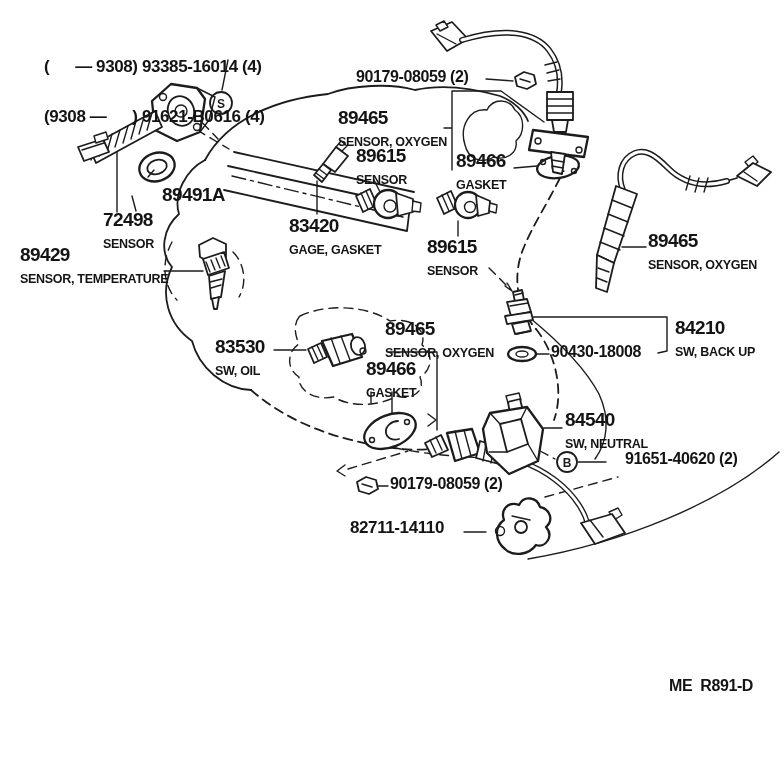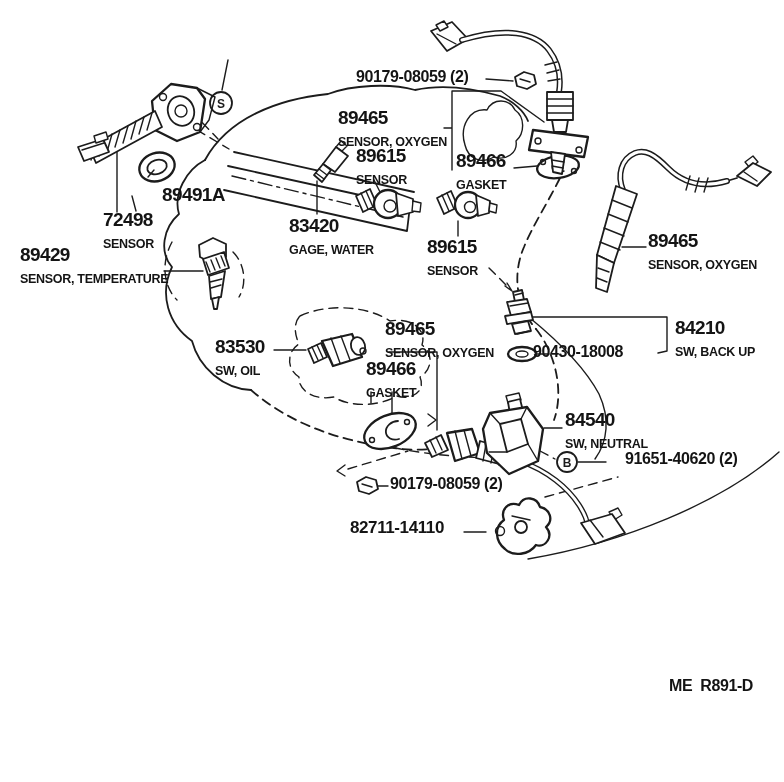--- a/index.html
+++ b/index.html
@@ -241,20 +241,24 @@
 
   <g>
     <path class="inkf w2" d="M505,549 C495,541 494,527 504,520 C500,509 509,501 519,505 C524,495 537,497 540,507 C550,509 554,520 546,527 C554,536 546,548 536,545 C529,555 513,557 505,549 Z"></path>
     <circle class="ink" cx="521" cy="527" r="6"></circle>
     <circle class="ink thin" cx="500" cy="531" r="4.5"></circle>
     <path class="ink thin" d="M512,516 L530,520"></path>
   </g>
 
 </svg>
 
+<div class="callout pre" style="left:44px;top:25px;">
+  <span class="pn-md">(      — 9308) 93385-16014 (4)</span>
+  <span class="pn-md">(9308 —      ) 91621-B0616 (4)</span>
+</div>
 
 <div class="callout" style="left:356px;top:69px;">
   <span class="pn-sm">90179-08059 (2)</span>
 </div>
 
 <div class="callout" style="left:338px;top:108px;">
   <span class="pn">89465</span>
   <span class="desc">SENSOR, OXYGEN</span>
 </div>
 
@@ -272,21 +276,21 @@
   <span class="pn">89491A</span>
 </div>
 
 <div class="callout" style="left:103px;top:210px;">
   <span class="pn">72498</span>
   <span class="desc">SENSOR</span>
 </div>
 
 <div class="callout" style="left:289px;top:216px;">
   <span class="pn">83420</span>
-  <span class="desc">GAGE, WATER</span>
+  <span class="desc">GAGE, GASKET</span>
 </div>
 
 <div class="callout" style="left:20px;top:245px;">
   <span class="pn">89429</span>
   <span class="desc">SENSOR, TEMPERATURE</span>
 </div>
 
 <div class="callout" style="left:427px;top:237px;">
   <span class="pn">89615</span>
   <span class="desc">SENSOR</span>
@@ -300,21 +304,21 @@
 <div class="callout" style="left:385px;top:319px;">
   <span class="pn">89465</span>
   <span class="desc">SENSOR, OXYGEN</span>
 </div>
 
 <div class="callout" style="left:675px;top:318px;">
   <span class="pn">84210</span>
   <span class="desc">SW, BACK UP</span>
 </div>
 
-<div class="callout" style="left:533px;top:344px;">
+<div class="callout" style="left:551px;top:344px;">
   <span class="pn-sm">90430-18008</span>
 </div>
 
 <div class="callout" style="left:215px;top:337px;">
   <span class="pn">83530</span>
   <span class="desc">SW, OIL</span>
 </div>
 
 <div class="callout" style="left:366px;top:359px;">
   <span class="pn">89466</span>

